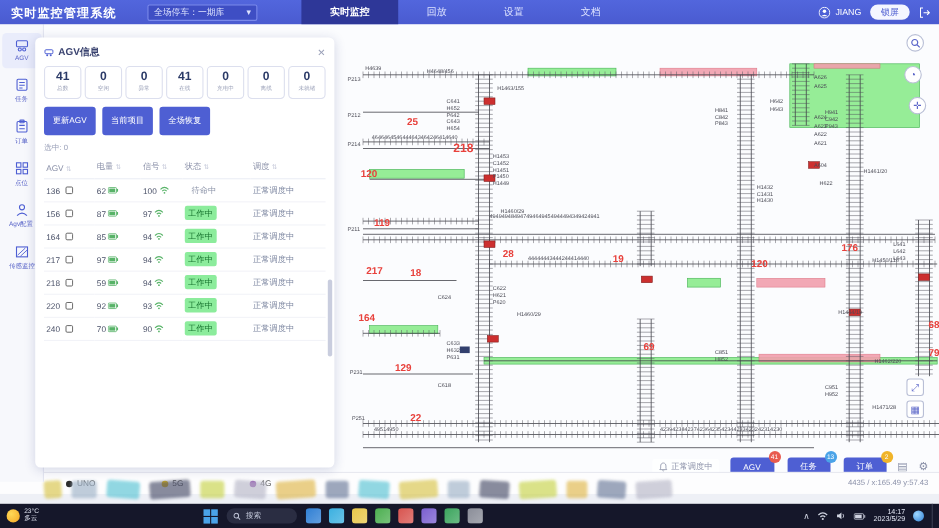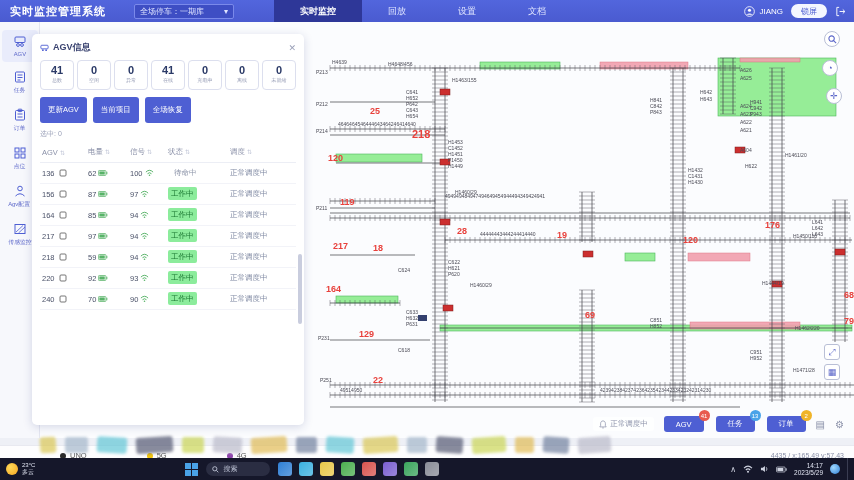--- a/index.html
+++ b/index.html
@@ -78,21 +78,21 @@
   .alert-wrap { display:flex; align-items:center; gap:3px; font-size:7.5px; color:#8a90a8;
     background:#ffffffcc; border-radius:3px; padding:2px 6px; }
   .mbtn { position:relative; background:#4e5fd3; color:#fff; border:none; border-radius:3px;
     font-size:7.5px; height:16px; padding:0 12px; }
   .mbadge { position:absolute; right:-6px; top:-6px; min-width:11px; height:11px;
     border-radius:6px; color:#fff; font-size:6px; display:flex; align-items:center;
     justify-content:center; padding:0 2px; }
   .mtool-icon { color:#8a90a8; font-size:10px; background:none; border:none; }
 
   
-  #statusbar { position:absolute; left:0; top:445px; width:854px; height:20px;
+  #statusbar { position:absolute; left:0; top:429px; width:854px; height:20px;
     background:#fdfdfe; border-top:1px solid #e8e9f0; z-index:30; display:flex;
     align-items:center; font-size:7.5px; color:#555; }
   .leg-item { display:flex; align-items:center; gap:4px; margin-left:60px; }
   .leg-dot { width:6px; height:6px; border-radius:50%; }
   #coords { margin-left:auto; margin-right:10px; color:#8a90a8; font-size:7px; }
   #watermark { position:absolute; left:40px; top:430px; width:780px; height:30px;
     z-index:31; pointer-events:none; filter:blur(1.6px); opacity:.65; display:flex;
     gap:9px; align-items:center; }
   #watermark span { display:inline-block; height:16px; border-radius:3px; }
 

